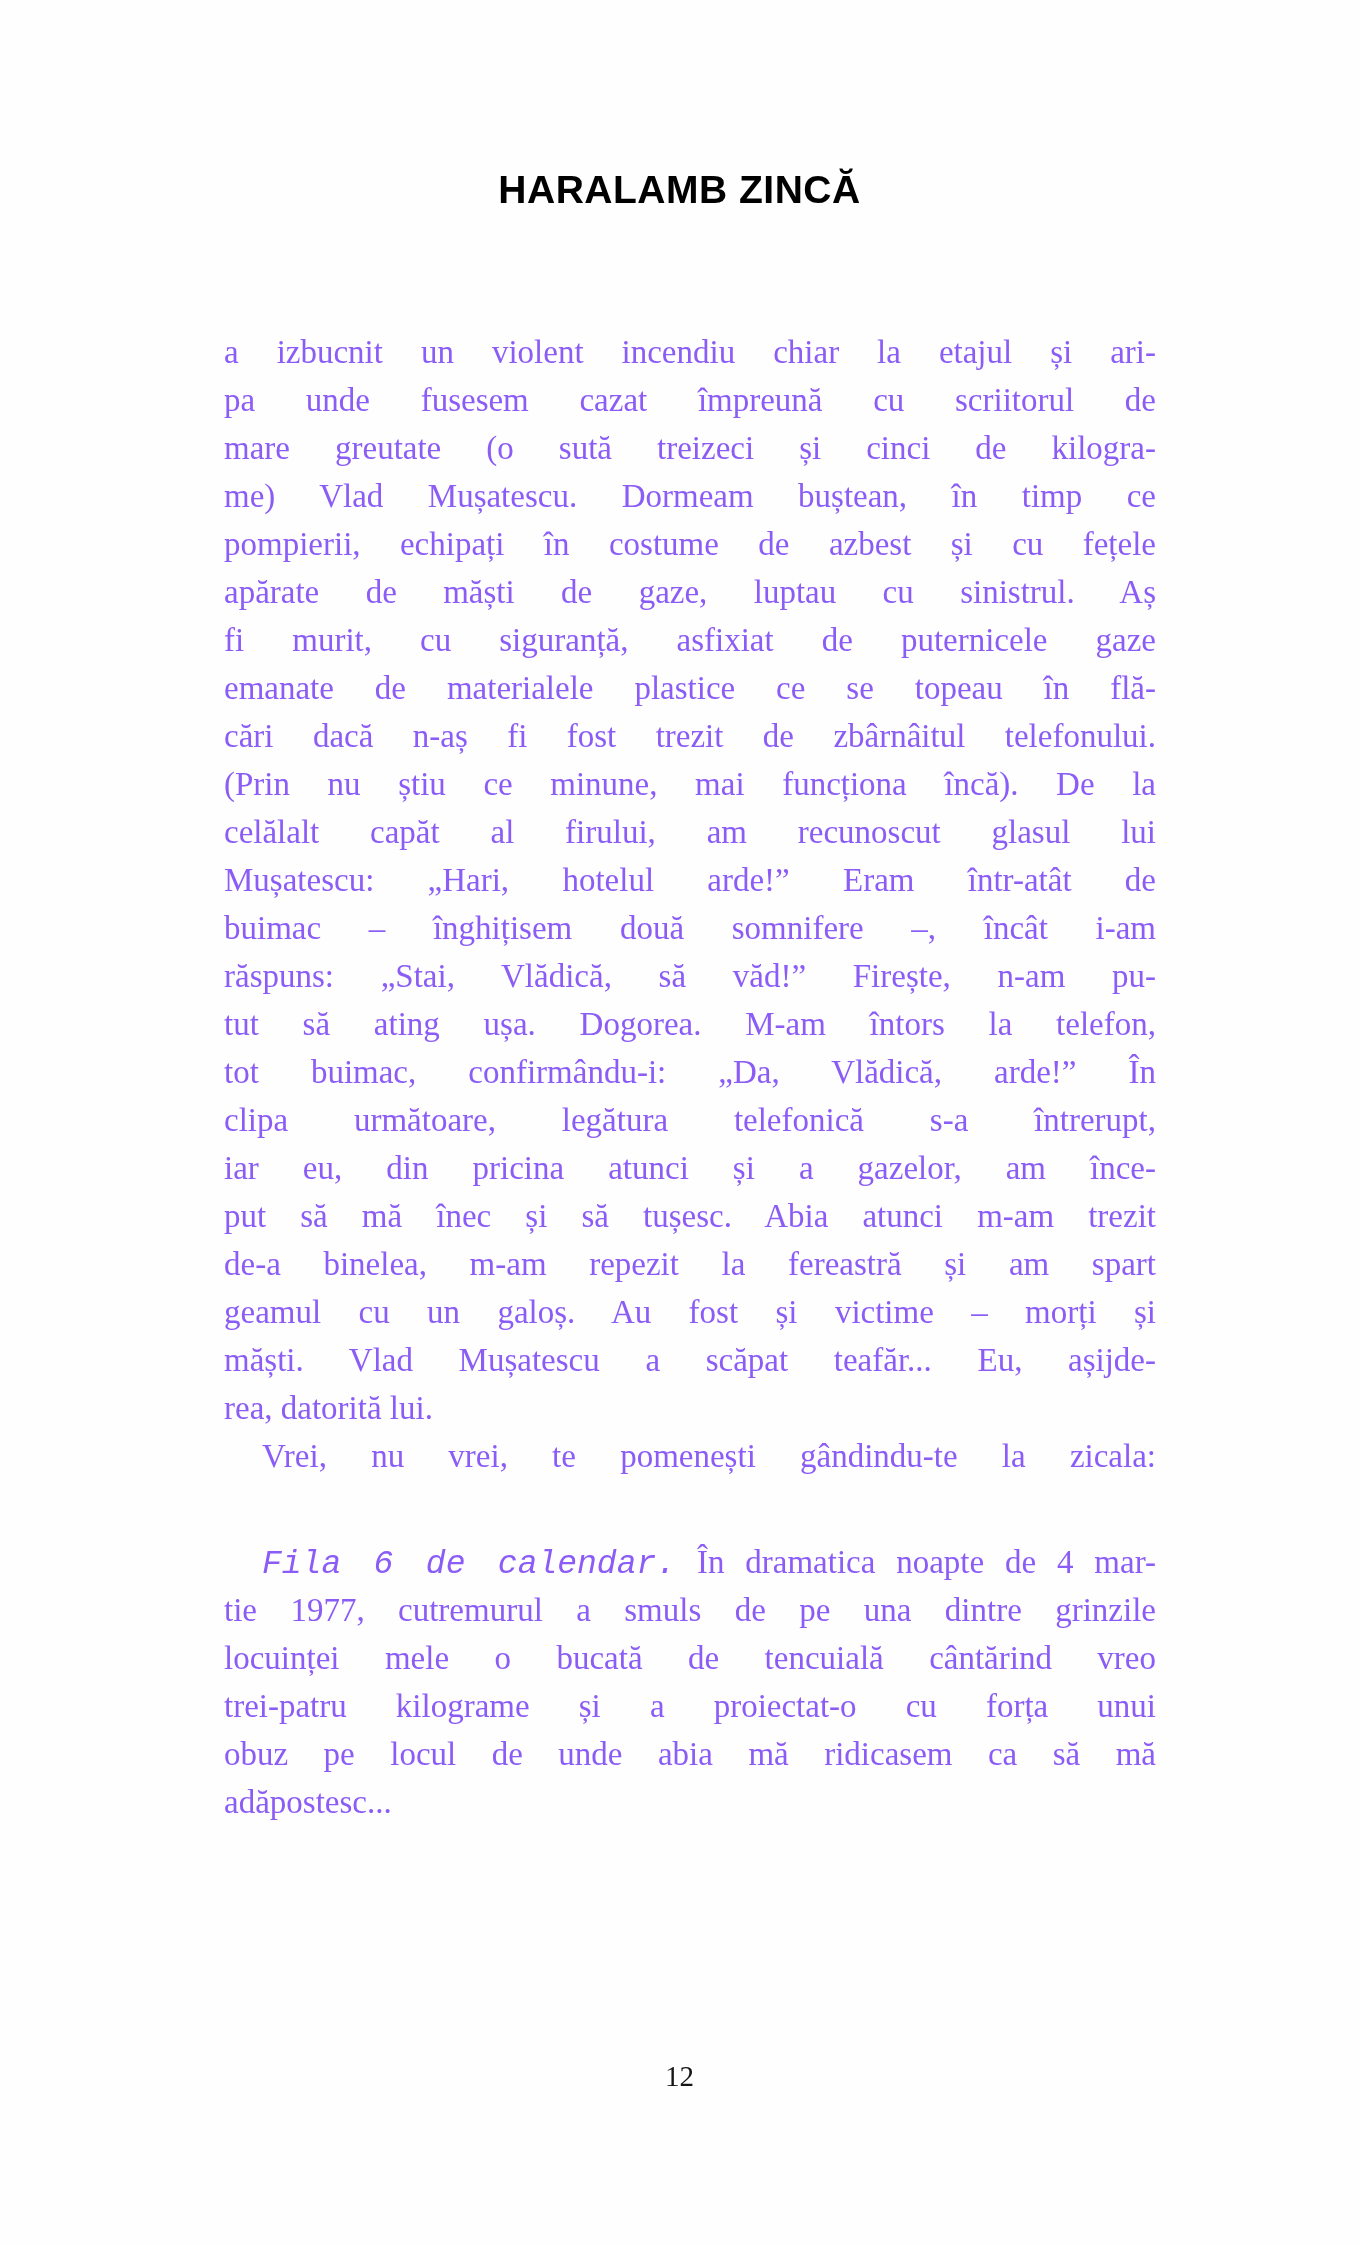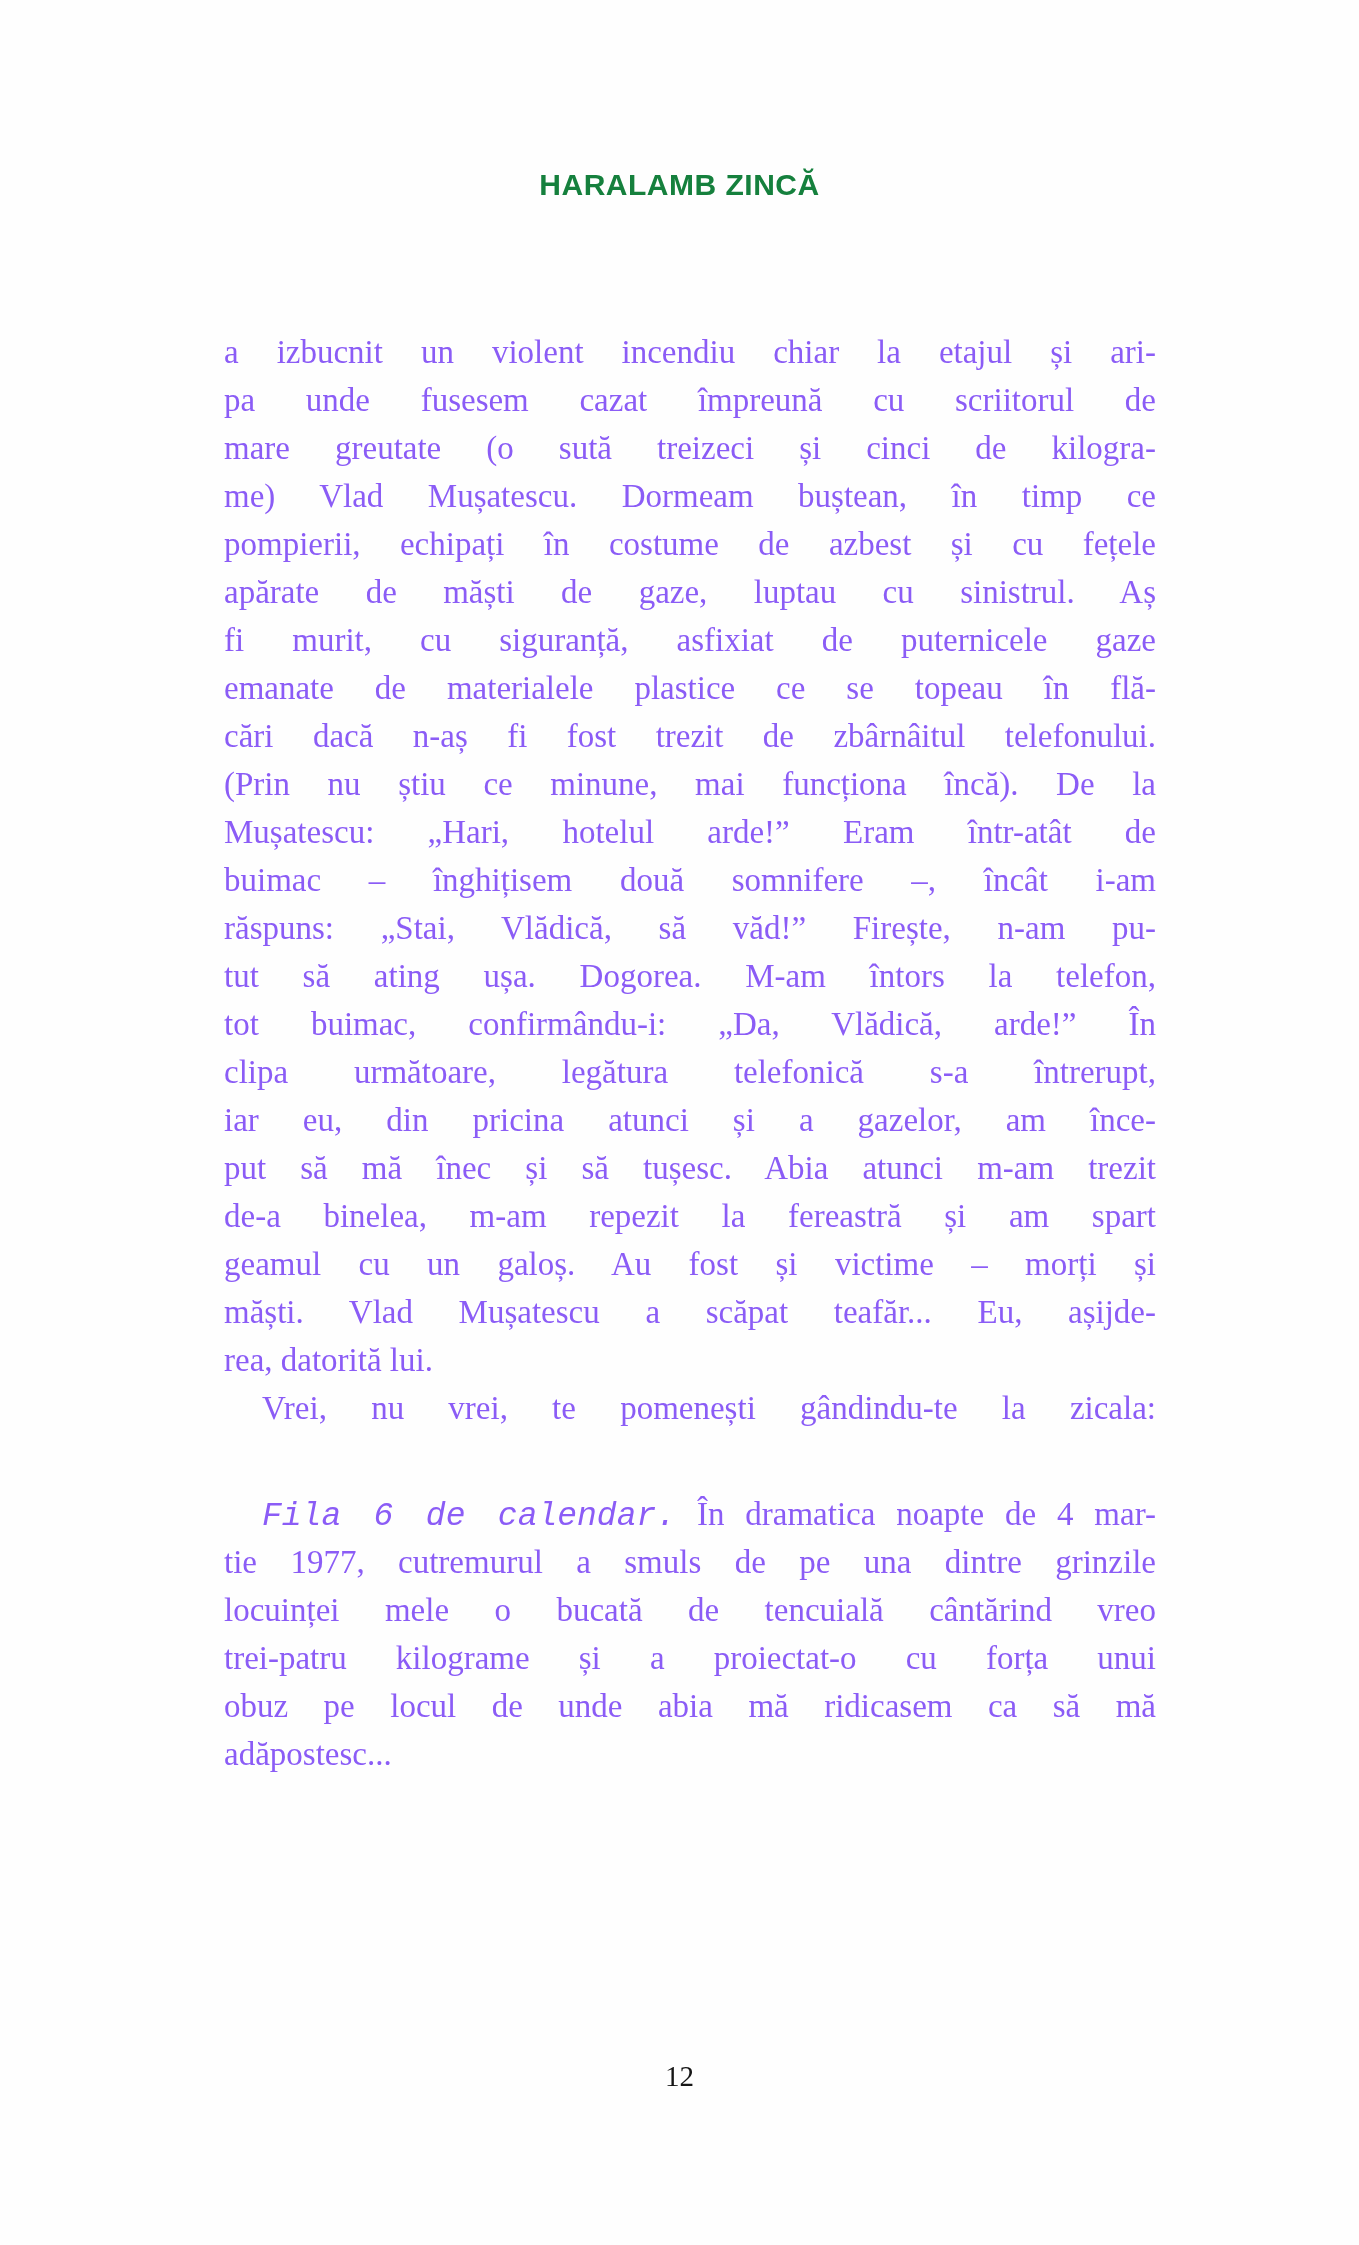--- a/index.html
+++ b/index.html
@@ -17,23 +17,23 @@
     overflow: hidden;
   }
   .running-head {
     position: absolute;
     top: 168px;
     left: 0;
     width: 100%;
     text-align: center;
     font-family: "Liberation Sans", sans-serif;
     font-weight: 700;
-    font-size: 30px;
+    font-size: 39px;
     letter-spacing: 0.5px;
-    color: #15803d;
+    color: #000000;
   }
   .text-block {
     position: absolute;
     top: 328px;
     left: 224px;
     width: 932px;
     font-size: 33px;
     line-height: 48px;
     color: #8b5cf6;
   }
@@ -72,20 +72,21 @@
         <div class="line">a izbucnit un violent incendiu chiar la etajul și ari-</div>
         <div class="line">pa unde fusesem cazat împreună cu scriitorul de</div>
         <div class="line">mare greutate (o sută treizeci și cinci de kilogra-</div>
         <div class="line">me) Vlad Mușatescu. Dormeam buștean, în timp ce</div>
         <div class="line">pompierii, echipați în costume de azbest și cu fețele</div>
         <div class="line">apărate de măști de gaze, luptau cu sinistrul. Aș</div>
         <div class="line">fi murit, cu siguranță, asfixiat de puternicele gaze</div>
         <div class="line">emanate de materialele plastice ce se topeau în flă-</div>
         <div class="line">cări dacă n-aș fi fost trezit de zbârnâitul telefonului.</div>
         <div class="line">(Prin nu știu ce minune, mai funcționa încă). De la</div>
+        <div class="line">celălalt capăt al firului, am recunoscut glasul lui</div>
         <div class="line">Mușatescu: „Hari, hotelul arde!” Eram într-atât de</div>
         <div class="line">buimac – înghițisem două somnifere –, încât i-am</div>
         <div class="line">răspuns: „Stai, Vlădică, să văd!” Firește, n-am pu-</div>
         <div class="line">tut să ating ușa. Dogorea. M-am întors la telefon,</div>
         <div class="line">tot buimac, confirmându-i: „Da, Vlădică, arde!” În</div>
         <div class="line">clipa următoare, legătura telefonică s-a întrerupt,</div>
         <div class="line">iar eu, din pricina atunci și a gazelor, am înce-</div>
         <div class="line">put să mă înec și să tușesc. Abia atunci m-am trezit</div>
         <div class="line">de-a binelea, m-am repezit la fereastră și am spart</div>
         <div class="line">geamul cu un galoș. Au fost și victime – morți și</div>

